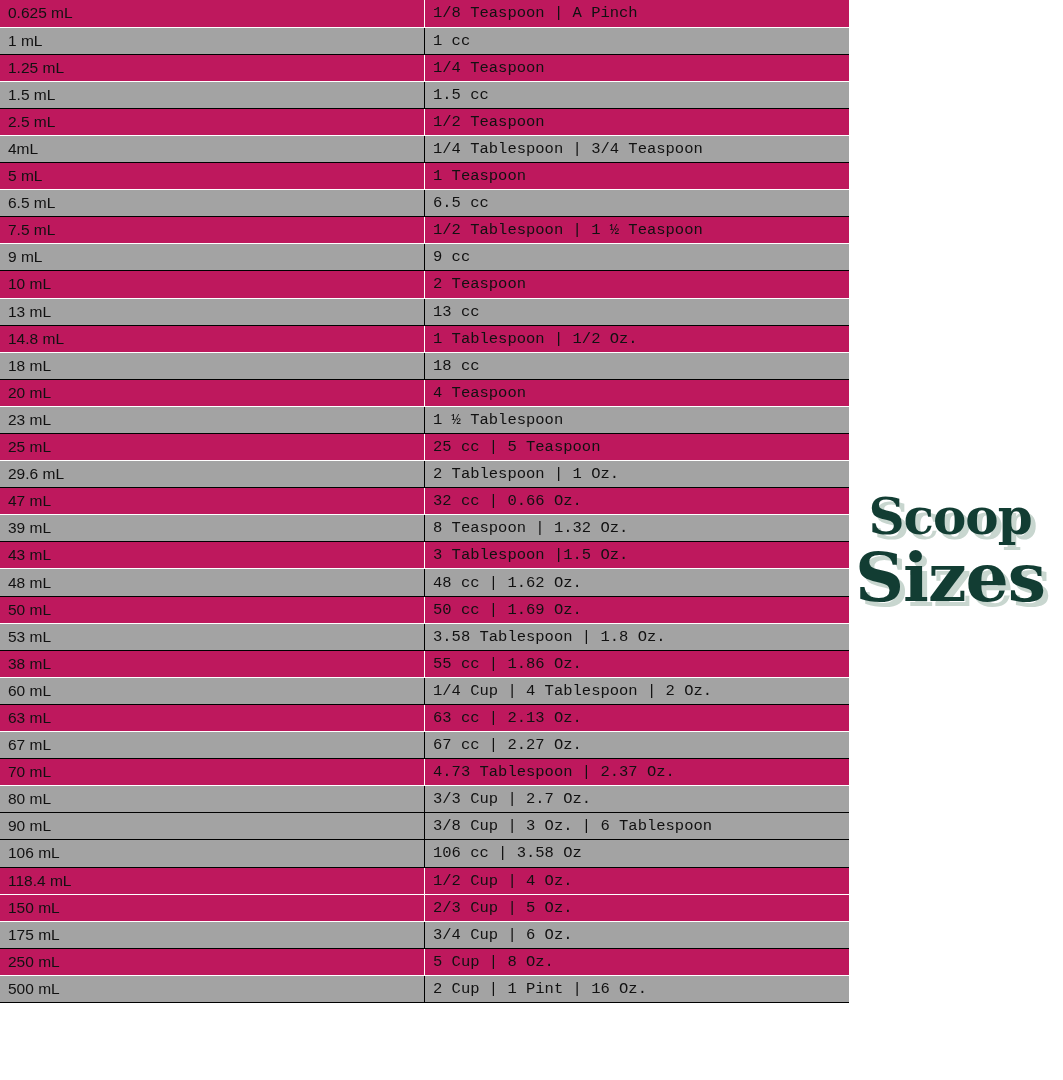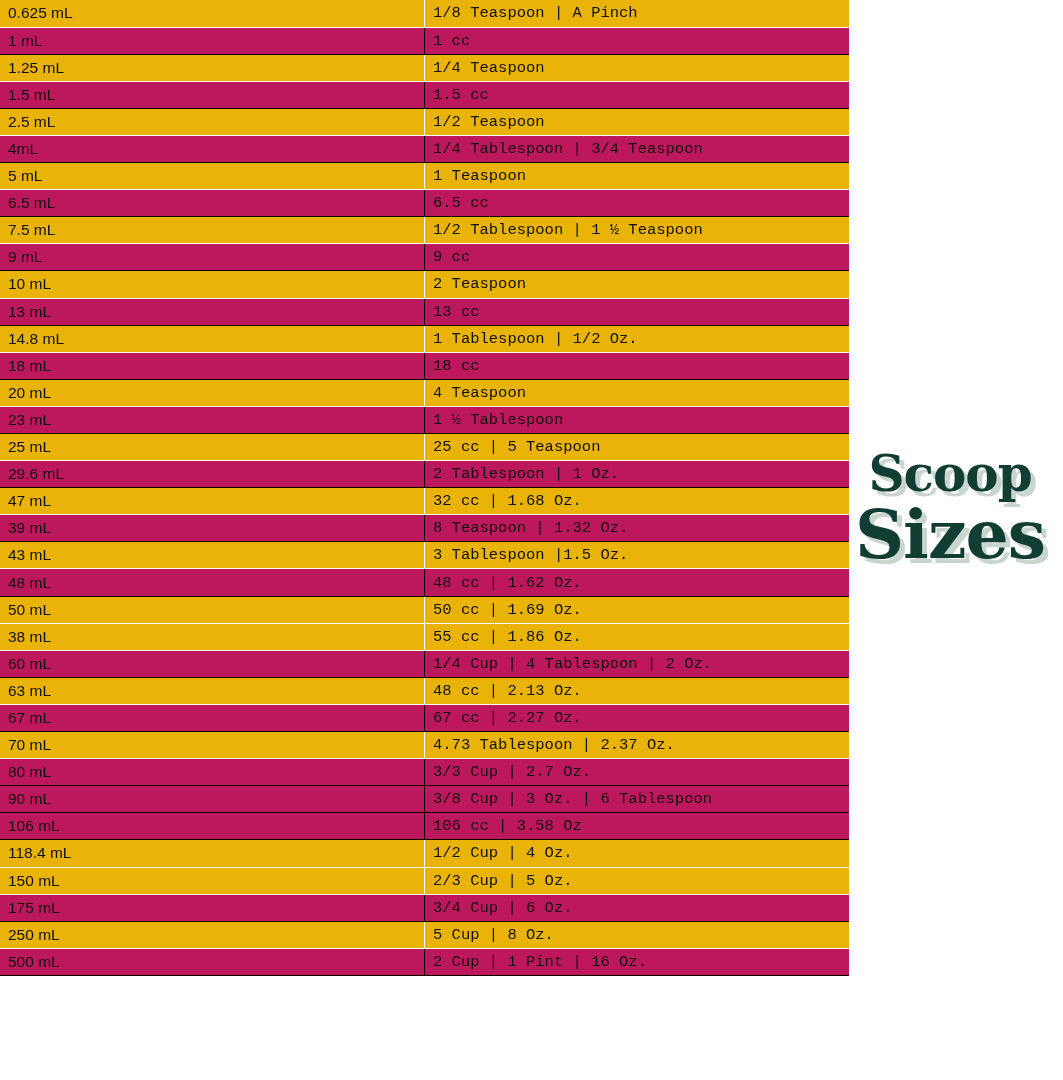--- a/index.html
+++ b/index.html
@@ -37,36 +37,36 @@
   }
   #conversion-table td.col-ml {
     width: 416px;
     border-right: 1px solid #ffffff;
   }
   #conversion-table td.col-equiv {
     width: 416px;
     font-family: Liberation Mono, monospace;
   }
   #conversion-table tr.shade td {
-    background: #eab308;
+    background: #be185d;
   }
   #conversion-table tr.plain td {
-    background: #be185d;
+    background: #a3a3a3;
   }
   #conversion-table tr.plain td.col-ml {
     border-right: 1px solid #000000;
   }
   #conversion-table tr.plain td {
     border-bottom: 1px solid #000000;
   }
 
   .logo {
     position: absolute;
     left: 845px;
-    top: 450px;
+    top: 493px;
     width: 210px;
     height: 140px;
     text-align: center;
   }
   .logo-line {
     font-family: "DejaVu Serif", serif;
     font-weight: bold;
     color: #123d33;
     letter-spacing: -1px;
     line-height: 0.95;
@@ -153,49 +153,53 @@
       <tr class="shade">
         <td class="col-ml">25 mL</td>
         <td class="col-equiv">25 cc | 5 Teaspoon</td>
       </tr>
       <tr class="plain">
         <td class="col-ml">29.6 mL</td>
         <td class="col-equiv">2 Tablespoon | 1 Oz.</td>
       </tr>
       <tr class="shade">
         <td class="col-ml">47 mL</td>
-        <td class="col-equiv">32 cc | 1.68 Oz.</td>
+        <td class="col-equiv">32 cc | 0.66 Oz.</td>
       </tr>
       <tr class="plain">
         <td class="col-ml">39 mL</td>
         <td class="col-equiv">8 Teaspoon | 1.32 Oz.</td>
       </tr>
       <tr class="shade">
         <td class="col-ml">43 mL</td>
         <td class="col-equiv">3 Tablespoon |1.5 Oz.</td>
       </tr>
       <tr class="plain">
         <td class="col-ml">48 mL</td>
         <td class="col-equiv">48 cc | 1.62 Oz.</td>
       </tr>
       <tr class="shade">
         <td class="col-ml">50 mL</td>
         <td class="col-equiv">50 cc | 1.69 Oz.</td>
       </tr>
+      <tr class="plain">
+        <td class="col-ml">53 mL</td>
+        <td class="col-equiv">3.58 Tablespoon | 1.8 Oz.</td>
+      </tr>
       <tr class="shade">
         <td class="col-ml">38 mL</td>
         <td class="col-equiv">55 cc | 1.86 Oz.</td>
       </tr>
       <tr class="plain">
         <td class="col-ml">60 mL</td>
         <td class="col-equiv">1/4 Cup | 4 Tablespoon | 2 Oz.</td>
       </tr>
       <tr class="shade">
         <td class="col-ml">63 mL</td>
-        <td class="col-equiv">48 cc | 2.13 Oz.</td>
+        <td class="col-equiv">63 cc | 2.13 Oz.</td>
       </tr>
       <tr class="plain">
         <td class="col-ml">67 mL</td>
         <td class="col-equiv">67 cc | 2.27 Oz.</td>
       </tr>
       <tr class="shade">
         <td class="col-ml">70 mL</td>
         <td class="col-equiv">4.73 Tablespoon | 2.37 Oz.</td>
       </tr>
       <tr class="plain">

